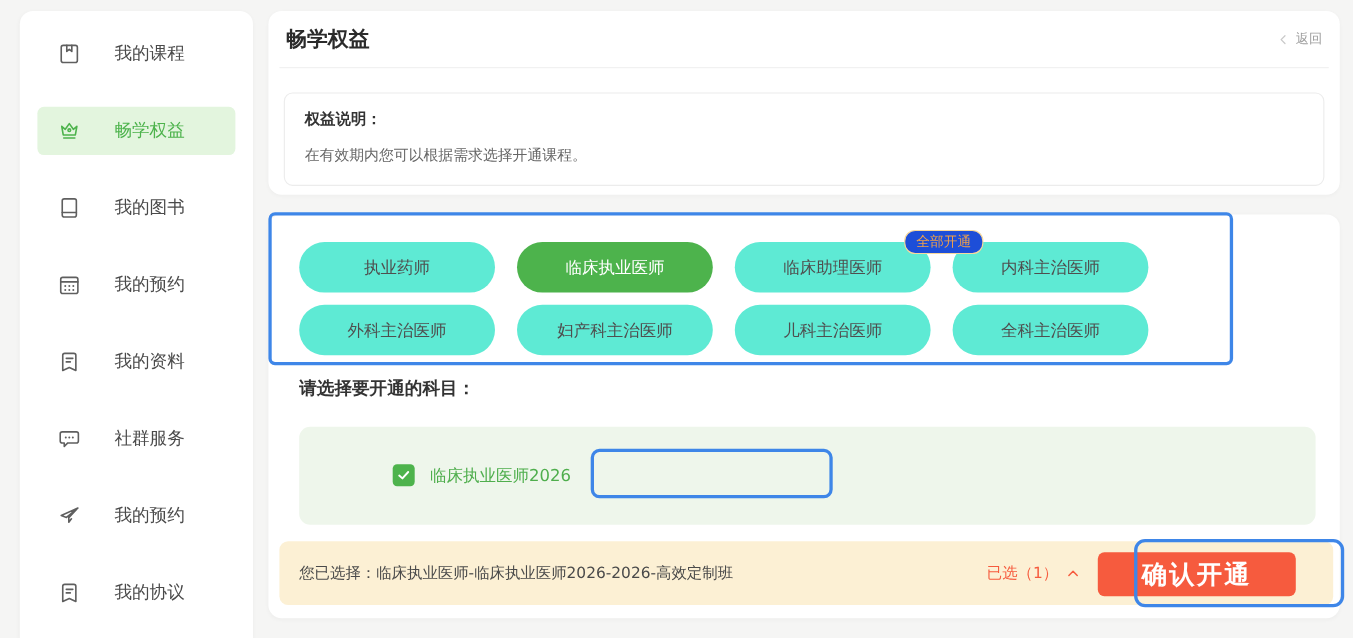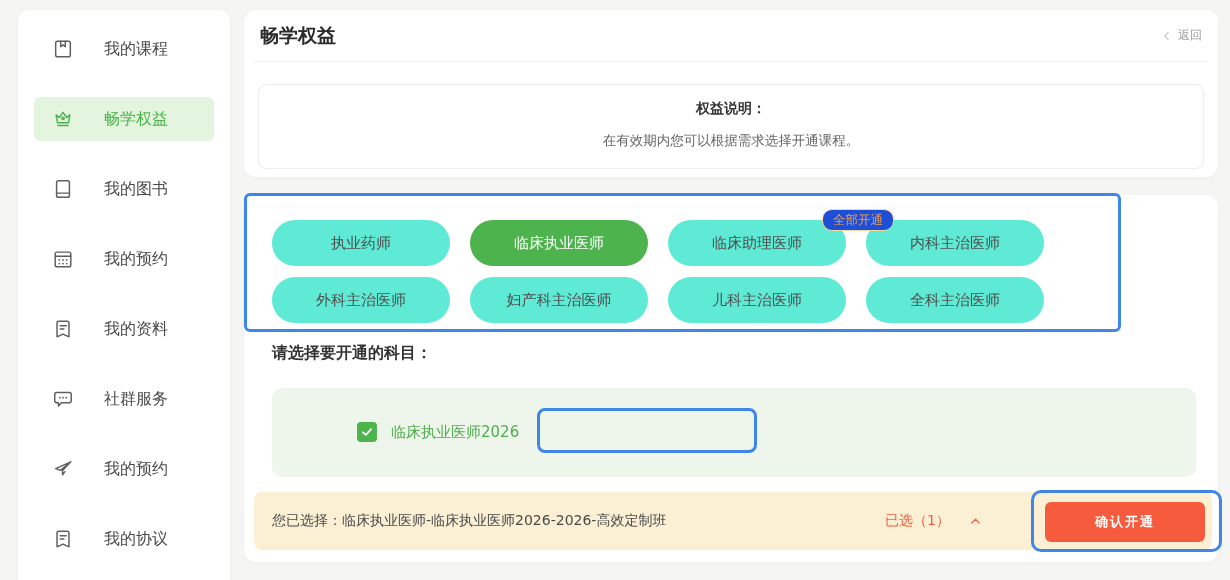--- a/index.html
+++ b/index.html
@@ -36,21 +36,21 @@
   }
   .header{
     height:52px; margin:0 10px; padding:0 6px; border-bottom:1px solid #f0f0f0;
     display:flex; align-items:center; justify-content:space-between;
   }
   .page-title{font-size:19px; font-weight:bold; color:#2b2b2b;}
   .back{display:flex; align-items:center; gap:4px; font-size:12px; color:#9e9e9e; cursor:pointer;}
   .back svg{width:14px;height:14px;stroke:#c9c9c9;fill:none;stroke-width:2;stroke-linecap:round;stroke-linejoin:round;}
   .notice{
     margin:22px 14px 0; height:85px; border:1px solid #ececec; border-radius:8px;
-    padding:15px 18px; background:#fff;text-align:center;
+    padding:15px 18px; background:#fff;
   }
   .notice-title{font-size:14px; font-weight:bold; color:#333;}
   .notice-body{font-size:13.5px; color:#666; margin-top:14px;}
   
   .main-card{
     position:absolute; left:244px; top:195px; width:974px; height:367px;
     background:#fff; border-radius:12px; box-shadow:0 1px 4px rgba(0,0,0,.03);
   }
   .badge{
     position:absolute; left:551px; top:14px; z-index:3;
@@ -83,28 +83,28 @@
   .checkbox svg{width:14px;height:14px;stroke:#fff;fill:none;stroke-width:3;stroke-linecap:round;stroke-linejoin:round;}
   .subject-label{font-size:15px; color:#4fae4d;}
   .bar{
     position:absolute; left:10px; top:297px; width:958px; height:58px;
     background:var(--highlight-yellow); border-radius:8px;
     display:flex; align-items:center; padding:0 18px;
   }
   .bar-text{font-size:14px; color:#4a4a4a;}
   .count-group{
     margin-left:auto; margin-right:212px;
-    display:flex; align-items:center; gap:19px;
+    display:flex; align-items:center; gap:7px;
     color:var(--accent-orange); font-size:14px; cursor:pointer;
   }
   .count-group svg{width:13px;height:13px;stroke:var(--accent-orange);fill:none;stroke-width:2.5;stroke-linecap:round;stroke-linejoin:round;}
   .confirm{
-    position:absolute; left:801px; top:307px; width:160px; height:40px;
+    position:absolute; left:754px; top:307px; width:180px; height:40px;
     background:var(--accent-orange); border:none; border-radius:6px;
-    color:#fff; font-size:13px; font-weight:bold; letter-spacing:2px;
+    color:#fff; font-size:23px; font-weight:bold; letter-spacing:2px;
     cursor:pointer; font-family:inherit;
   }
   
   .anno{position:absolute; border:3px solid var(--annotation-blue); pointer-events:none; z-index:9;}
   .anno-1{left:244px; top:193px; width:877px; height:139px; border-radius:6px;}
   .anno-2{left:537px; top:408px; width:220px; height:45px; border-radius:8px;}
   .anno-3{left:1031px; top:490px; width:191px; height:62px; border-radius:10px;}
 </style>
 </head>
 <body>

